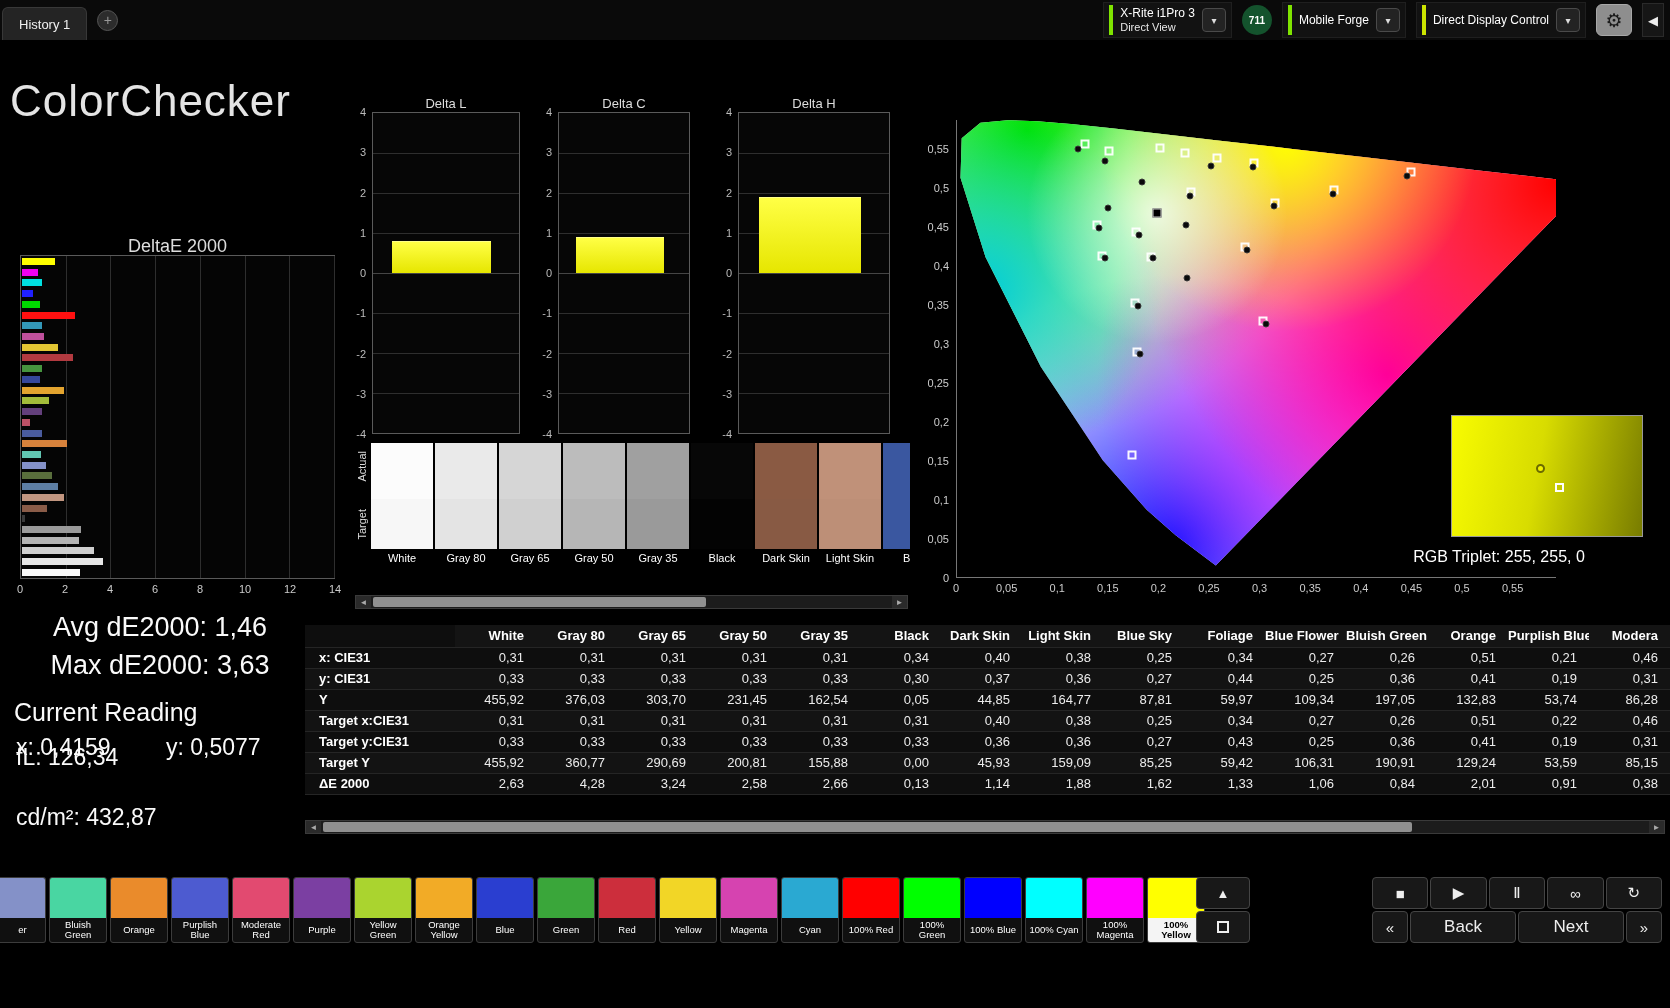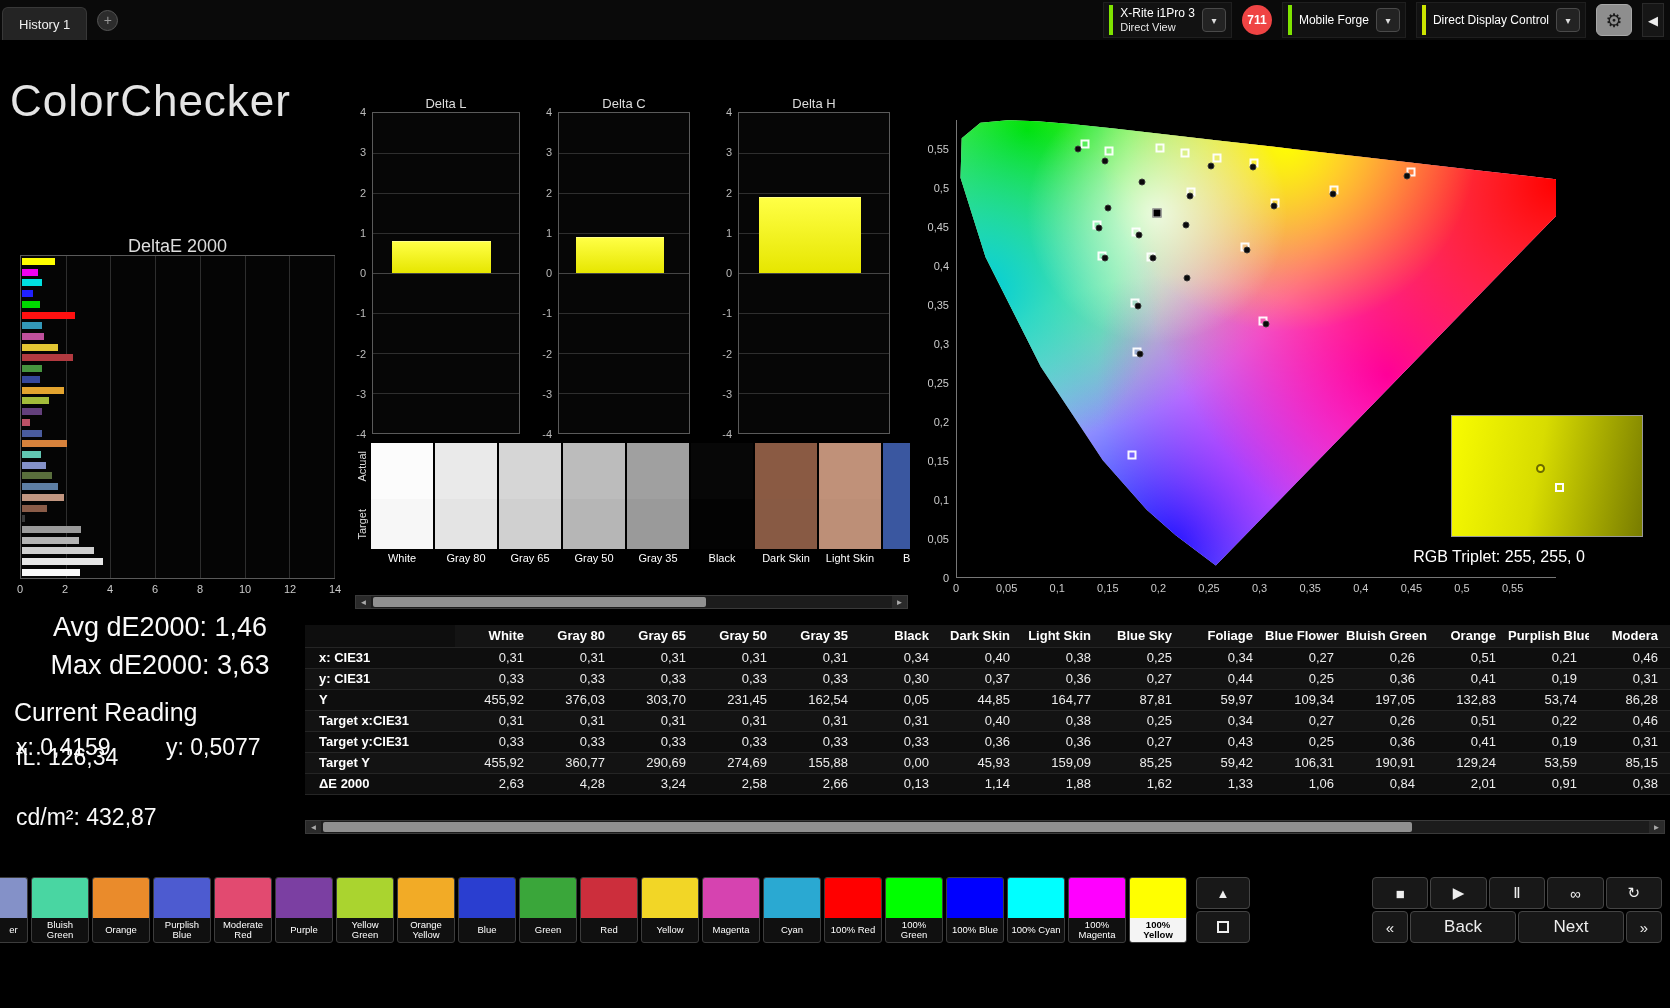--- a/index.html
+++ b/index.html
@@ -11,21 +11,21 @@
 .tab{height:33px;margin:7px 0 0 2px;background:#242424;color:#f0f0f0;font-size:13px;padding:0 16px;display:flex;align-items:center;border-radius:6px 6px 0 0;border:1px solid #383838;border-bottom:none}
 .addtab{width:21px;height:21px;border-radius:50%;background:#2c2c2c;border:1px solid #555;color:#999;display:flex;align-items:center;justify-content:center;margin-left:10px;font-size:14px;cursor:pointer}
 .topbar-right{margin-left:auto;display:flex;align-items:center;gap:10px;padding-right:6px}
 .dd{display:flex;align-items:center;gap:7px;background:#121212;padding:2px 5px;height:36px;border:1px solid #1f1f1f}
 .accent{width:4px;height:30px}
 .accent.green{background:#7fe400}
 .accent.lime{background:#cbe400}
 .ddlbl{font-size:12px;color:#fff;line-height:1.2;white-space:nowrap}
 .ddlbl .l2{font-size:11px;color:#e8e8e8}
 .chev{width:24px;height:24px;background:#232323;border:1px solid #4a4a4a;border-radius:4px;color:#ddd;font-size:10px;display:flex;align-items:center;justify-content:center;cursor:pointer}
-.badge{width:30px;height:30px;border-radius:50%;background:#ef4444;color:#fff;font-size:12px;font-weight:bold;display:flex;align-items:center;justify-content:center}
+.badge{width:30px;height:30px;border-radius:50%;background:#14532d;color:#fff;font-size:10px;font-weight:bold;display:flex;align-items:center;justify-content:center}
 .gearbtn{width:36px;height:32px;background:#8e8e8e;border:1px solid #a8a8a8;border-radius:6px;color:#1a1a1a;font-size:19px;display:flex;align-items:center;justify-content:center;cursor:pointer}
 .edgebtn{width:22px;height:34px;background:#161616;border:1px solid #2a2a2a;color:#eee;font-size:13px;display:flex;align-items:center;justify-content:center;cursor:pointer}
 
 
 .page-title{position:absolute;left:10px;top:76px;font-size:44px;font-weight:normal;color:#e4e4e4;letter-spacing:1px}
 
 
 .deltae-title{position:absolute;left:20px;top:236px;width:315px;text-align:center;font-size:18px;color:#ddd}
 .deltae-plot{position:absolute;left:20px;top:255px;width:315px;height:324px;border:1px solid #5a5a5a;background:#050505}
 .de-grid{position:absolute;top:0;bottom:0;width:1px;background:#2e2e2e}
@@ -104,21 +104,21 @@
 .table-wrap th,.table-wrap td{height:21px;padding:0 12px 0 0;border-bottom:1px solid #252525;white-space:nowrap;overflow:hidden}
 .table-wrap thead th{color:#fff;font-weight:bold;text-align:right;background:#141414;height:22px}
 .table-wrap td.val{text-align:right;color:#ececec;background:#0e0e0e}
 .table-wrap .rowlab{text-align:left;font-weight:bold;color:#fff;padding-left:14px;width:150px;background:#0e0e0e}
 .table-wrap tr:nth-child(even) td{background:#131313}
 
 
 .patch-bar{position:absolute;left:0;top:873px;width:1670px;height:76px;background:#000}
 .patch-list{position:absolute;left:0;top:4px;display:flex;gap:3px}
 .patch{width:58px;height:66px;background:#101010;border:1px solid #3c3c3c;border-radius:3px;overflow:hidden;display:flex;flex-direction:column;cursor:pointer;flex:none}
-.patch.partial{width:28px;border-left:none;border-radius:0 3px 3px 0}
+.patch.partial{width:46px;border-left:none;border-radius:0 3px 3px 0}
 .patch-color{height:40px;flex:none}
 .patch-label{flex:1;font-size:9.5px;line-height:1.08;color:#fff;text-align:center;display:flex;align-items:center;justify-content:center;padding:1px 2px}
 .patch.selected .patch-label{background:#f4f4f4;color:#000;font-weight:bold}
 .side-col{position:absolute;left:1196px;top:4px;display:flex;flex-direction:column;gap:2px}
 .sidebtn{width:54px;height:32px;background:#181818;border:1px solid #444;border-radius:4px;color:#eee;font-size:13px;display:flex;align-items:center;justify-content:center;cursor:pointer}
 .sq-ico{width:12px;height:12px;border:2px solid #eee;display:inline-block}
 .transport{position:absolute;right:8px;top:4px;width:290px}
 .transport-icons{display:flex;gap:2px;height:32px}
 .tbtn{flex:1;background:#181818;border:1px solid #444;border-radius:4px;color:#eee;font-size:15px;display:flex;align-items:center;justify-content:center;cursor:pointer}
 .transport-nav{display:flex;gap:2px;height:32px;margin-top:2px}
@@ -665,21 +665,21 @@
             <td class="val">0,36</td>
             <td class="val">0,41</td>
             <td class="val">0,19</td>
             <td class="val">0,31</td>
           </tr>
           <tr>
             <td class="rowlab">Target Y</td>
             <td class="val">455,92</td>
             <td class="val">360,77</td>
             <td class="val">290,69</td>
-            <td class="val">274,69</td>
+            <td class="val">200,81</td>
             <td class="val">155,88</td>
             <td class="val">0,00</td>
             <td class="val">45,93</td>
             <td class="val">159,09</td>
             <td class="val">85,25</td>
             <td class="val">59,42</td>
             <td class="val">106,31</td>
             <td class="val">190,91</td>
             <td class="val">129,24</td>
             <td class="val">53,59</td>

